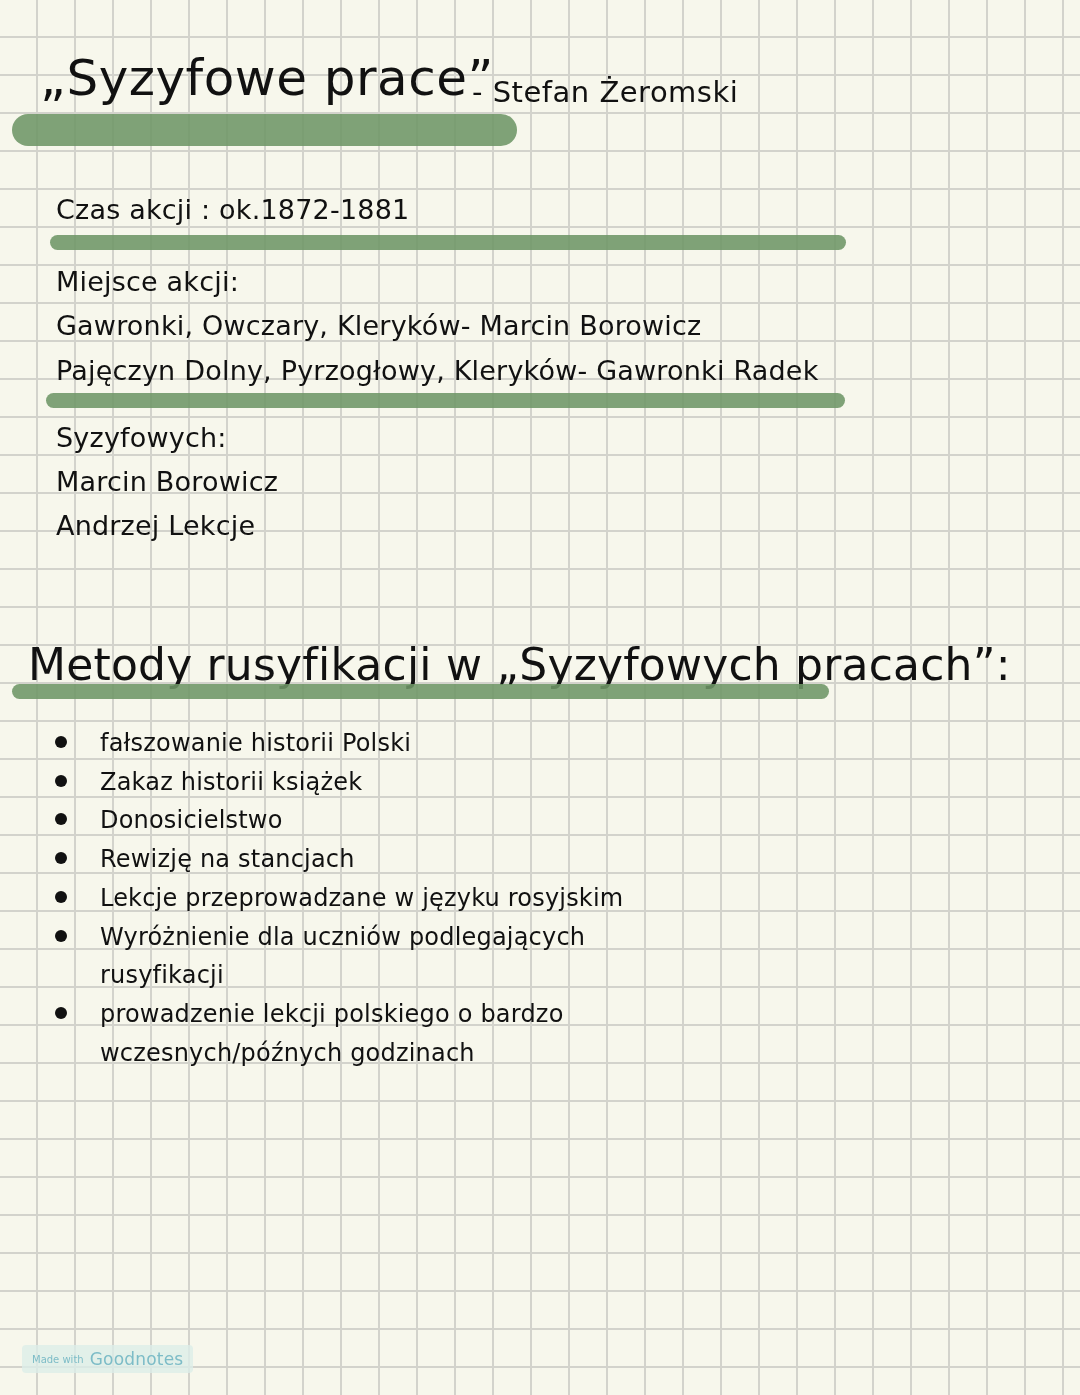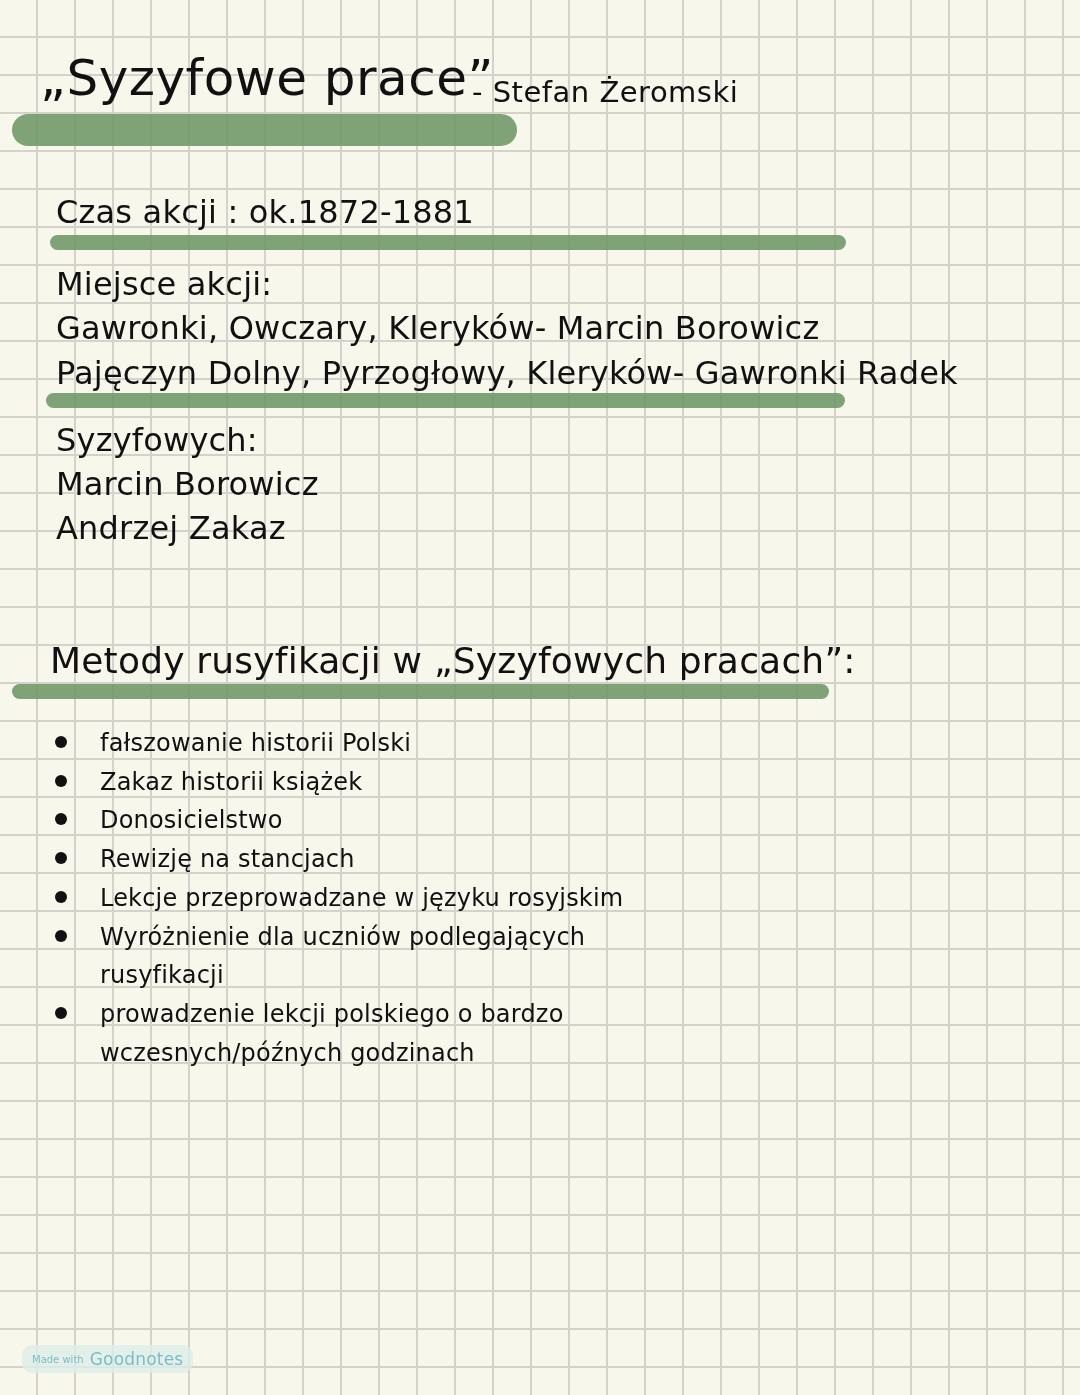--- a/index.html
+++ b/index.html
@@ -41,27 +41,27 @@
       font-size: 50px;
       letter-spacing: 0.5px;
     }
     .title-author {
       left: 472px;
       top: 78px;
       font-size: 29px;
       letter-spacing: 0.5px;
     }
     .body-line {
-      font-size: 32px;
+      font-size: 27px;
       left: 56px;
     }
     .section-title {
-      left: 50px;
+      left: 28px;
       top: 643px;
-      font-size: 36px;
+      font-size: 44px;
     }
     .bullet-list {
       position: absolute;
       left: 46px;
       top: 720px;
       margin: 4px;
       padding: 0;
       list-style: none;
     }
     .bullet-item {
@@ -79,21 +79,21 @@
       height: 12px;
       border-radius: 50%;
       background: #111111;
     }
     .watermark {
       position: absolute;
       left: 22px;
       top: 1345px;
       height: 28px;
       padding: 0 10px;
-      border-radius: 10px;
+      border-radius: 4px;
       background: rgba(220, 238, 232, 0.8);
       display: flex;
       align-items: center;
       gap: 6px;
       color: #7dbcc7;
     }
     .wm-small {
       font-size: 10px;
     }
     .wm-brand {
@@ -114,21 +114,21 @@
   <div class="txt body-line" style="top:196px;">Czas akcji : ok.1872-1881</div>
   <div class="hl-bar" style="left:50px; top:235px; width:796px; height:15px; border-radius:8px;"></div>
 
   <div class="txt body-line" style="top:268px;">Miejsce akcji:</div>
   <div class="txt body-line" style="top:312px;">Gawronki, Owczary, Kleryków- Marcin Borowicz</div>
   <div class="txt body-line" style="top:357px;">Pajęczyn Dolny, Pyrzogłowy, Kleryków- Gawronki Radek</div>
   <div class="hl-bar" style="left:46px; top:393px; width:799px; height:15px; border-radius:8px;"></div>
 
   <div class="txt body-line" style="top:424px;">Syzyfowych:</div>
   <div class="txt body-line" style="top:468px;">Marcin Borowicz</div>
-  <div class="txt body-line" style="top:512px;">Andrzej Zakaz</div>
+  <div class="txt body-line" style="top:512px;">Andrzej Lekcje</div>
 
   <div class="txt section-title">Metody rusyfikacji w „Syzyfowych pracach”:</div>
   <div class="hl-bar" style="left:12px; top:684px; width:817px; height:15px; border-radius:8px;"></div>
 
   <ul class="bullet-list">
     <li class="bullet-item">
       <span class="bullet-dot"></span>
       <span>fałszowanie historii Polski</span>
     </li>
     <li class="bullet-item">

